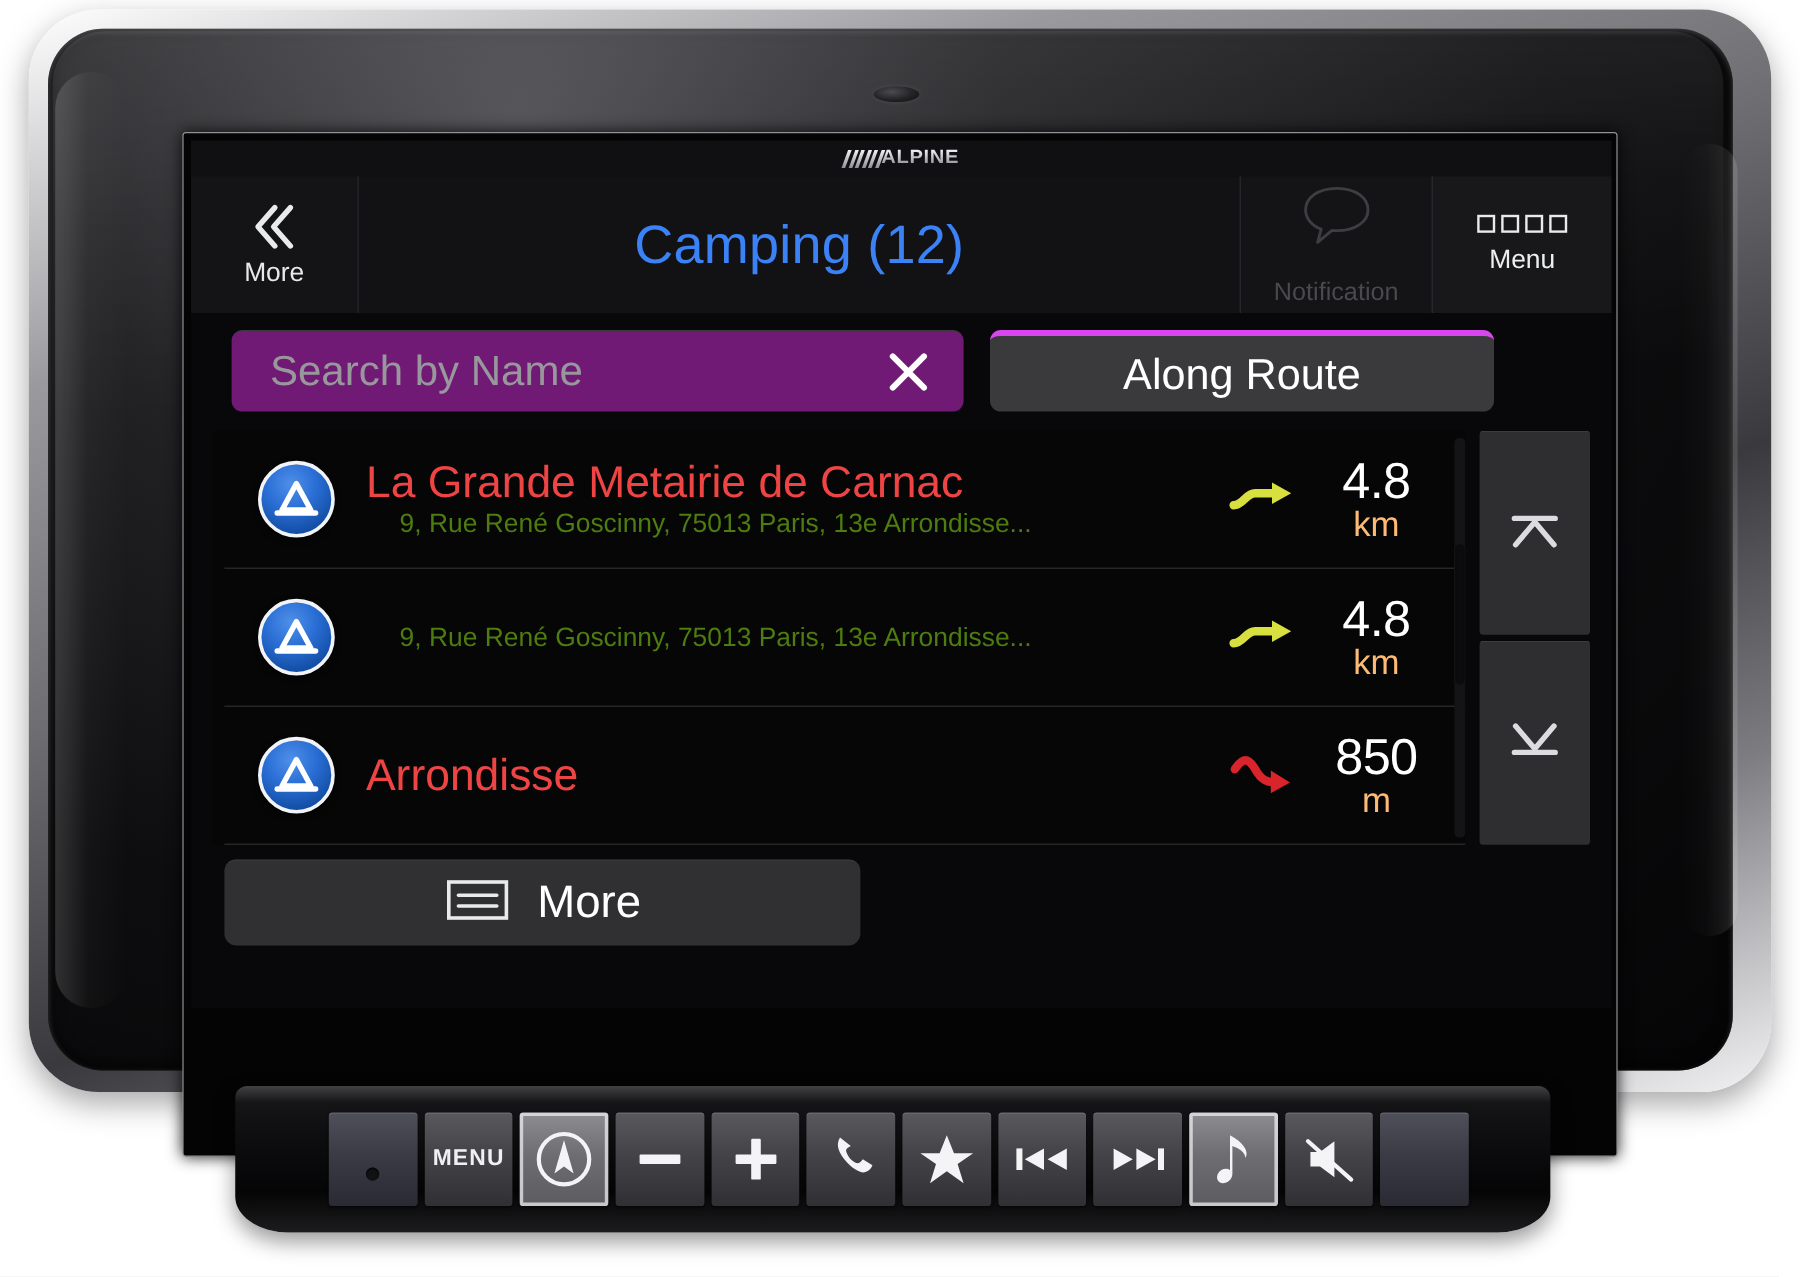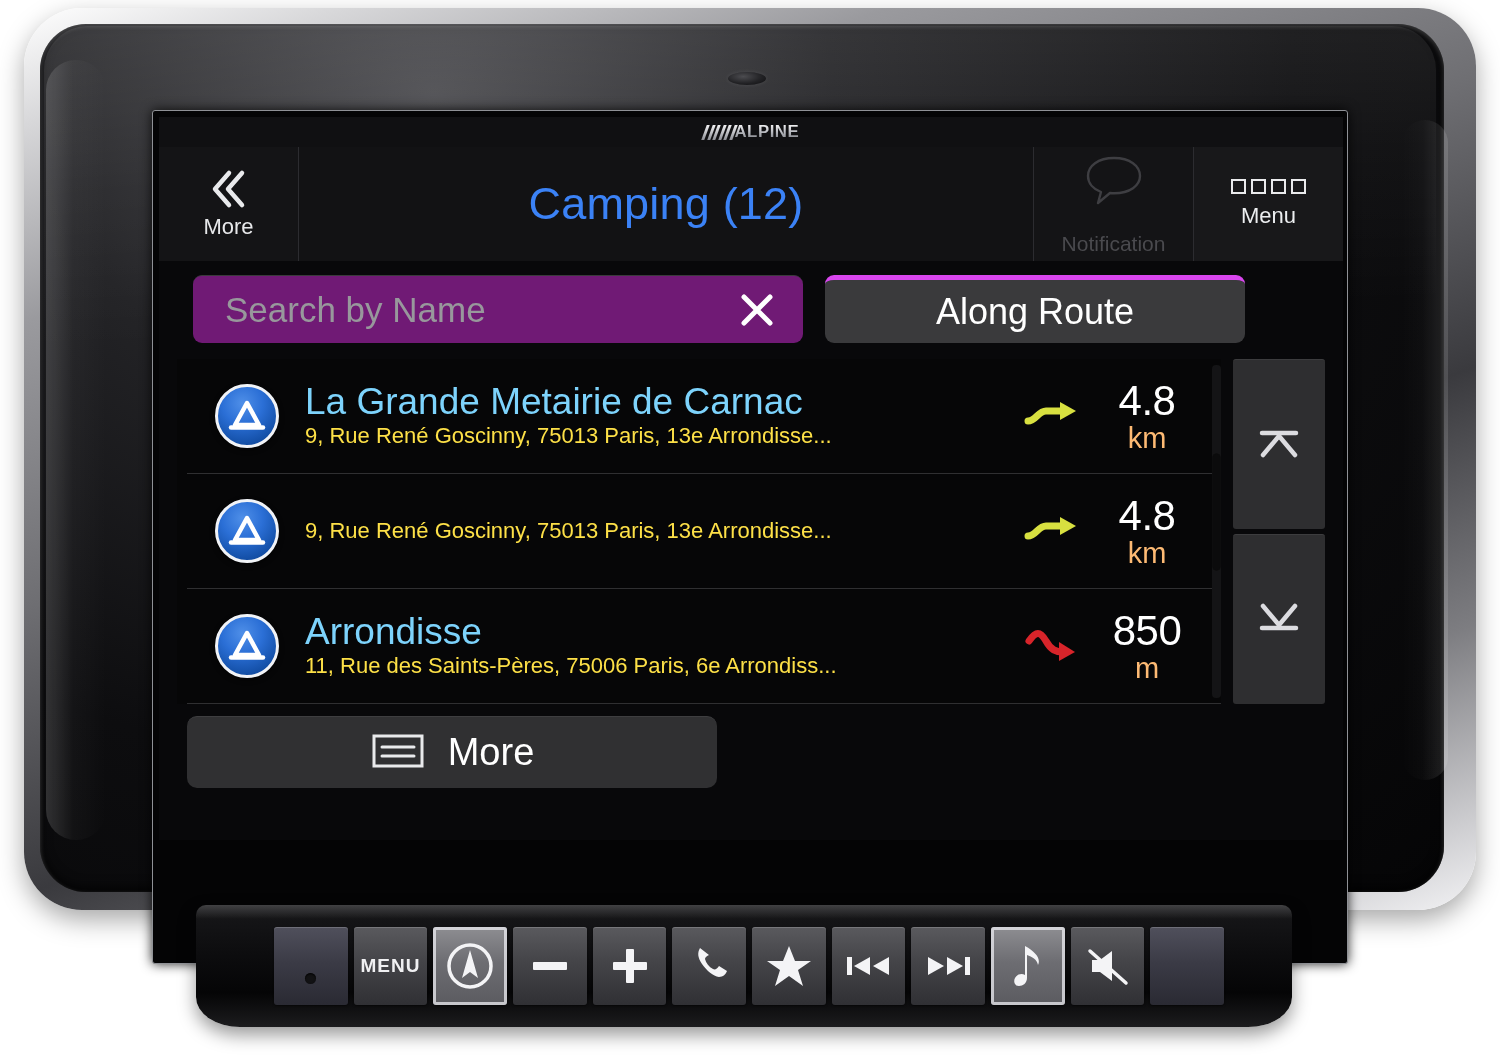--- a/index.html
+++ b/index.html
@@ -226,26 +226,26 @@
     box-shadow: 0 2px 5px rgba(0,0,0,0.6);
     position: relative;
   }
   .poi-icon svg { position: absolute; left: 50%; top: 50%; transform: translate(-50%,-50%); }
 
   .poi-text {
     flex: 1; min-width: 0; padding-left: 26px;
     display: flex; flex-direction: column; justify-content: center; gap: 2px;
   }
   .poi-name {
-    color: #7dd3fc; font-size: 37px; line-height: 1.05;
+    color: #ef4444; font-size: 37px; line-height: 1.05;
     white-space: nowrap; overflow: hidden;
   }
   .poi-addr {
-    color: #fde047; font-size: 22px; line-height: 1.1;
-    white-space: nowrap; overflow: hidden;
+    color: #4d7c0f; font-size: 22px; line-height: 1.1;
+    white-space: nowrap; overflow: hidden; margin-left: 28px;
   }
 
   .poi-dist {
     flex: 0 0 210px;
     display: flex; align-items: center; justify-content: flex-end;
     gap: 6px; padding-right: 10px; text-align: center;
   }
   .dist-arrow { flex: 0 0 58px; display: flex; align-items: center; justify-content: center; }
   .dist-num-wrap {
     display: flex; flex-direction: column; align-items: center;
@@ -473,21 +473,20 @@
 
           <div class="poi-row">
             <span class="poi-icon">
               <svg width="40" height="34" viewBox="0 0 40 34">
                 <path d="M20 4 L32 26 L8 26 Z" fill="none" stroke="#ffffff" stroke-width="4.5" stroke-linejoin="round"></path>
                 <path d="M4 28.5 L36 28.5" stroke="#ffffff" stroke-width="4.5" stroke-linecap="round"></path>
               </svg>
             </span>
             <span class="poi-text">
               <span class="poi-name">Arrondisse</span>
-              <span class="poi-addr">11, Rue des Saints-Pères, 75006 Paris, 6e Arrondiss...</span>
             </span>
             <span class="poi-dist">
               <span class="dist-arrow">
                 <svg width="56" height="38" viewBox="0 0 56 38">
                   <path d="M5 14 C12 4 16 4 22 14 C27 23 32 25 39 25" fill="none" stroke="#d8242a" stroke-width="7" stroke-linecap="round" stroke-linejoin="round"></path>
                   <path d="M35 15 L51 25 L35 34 Z" fill="#d8242a"></path>
                 </svg>
               </span>
               <span class="dist-num-wrap">
                 <span class="dist-value">850</span>

